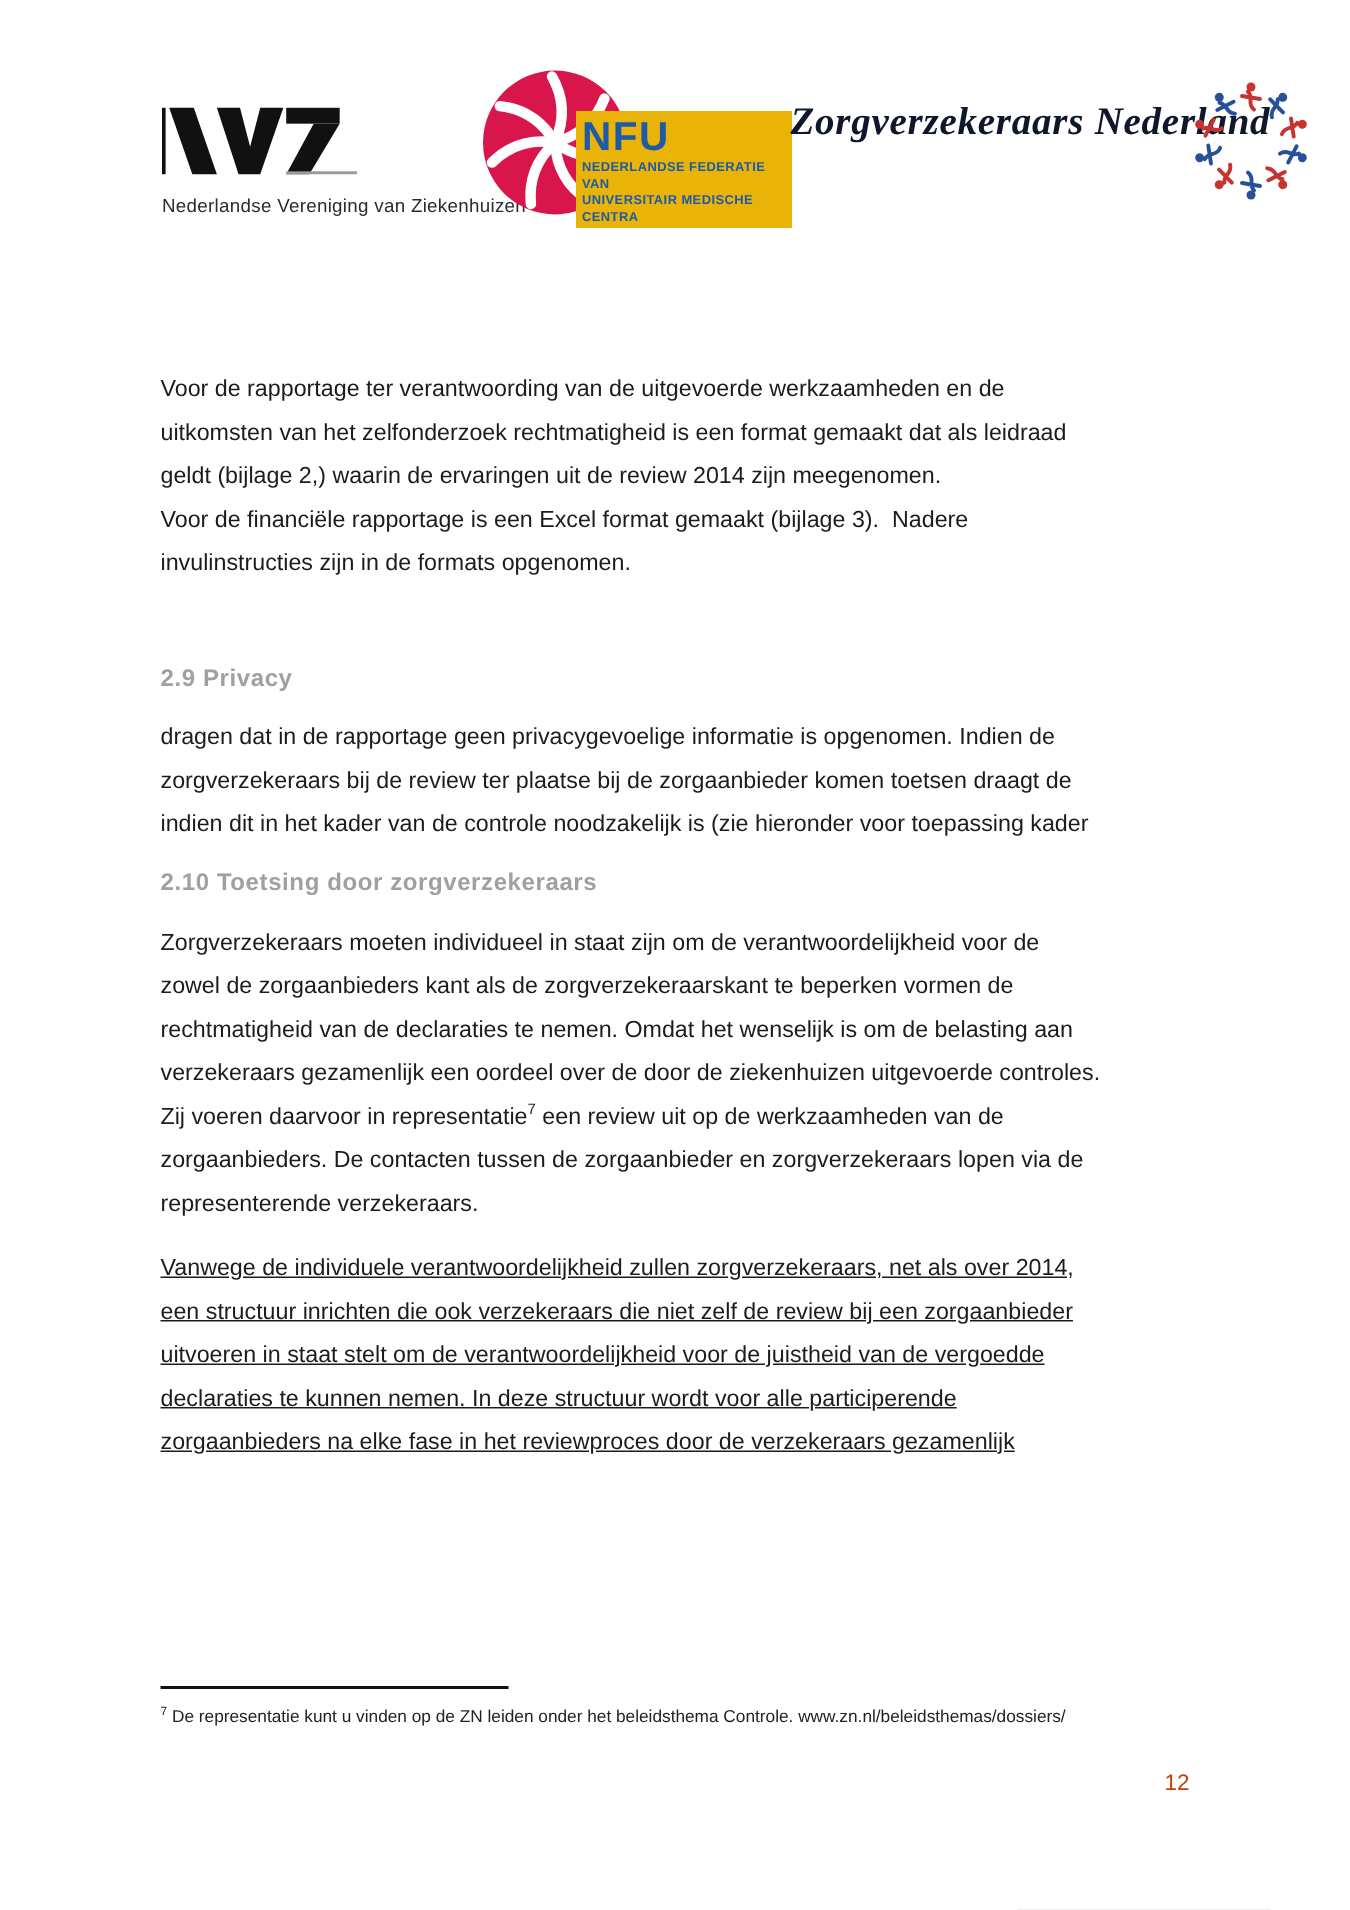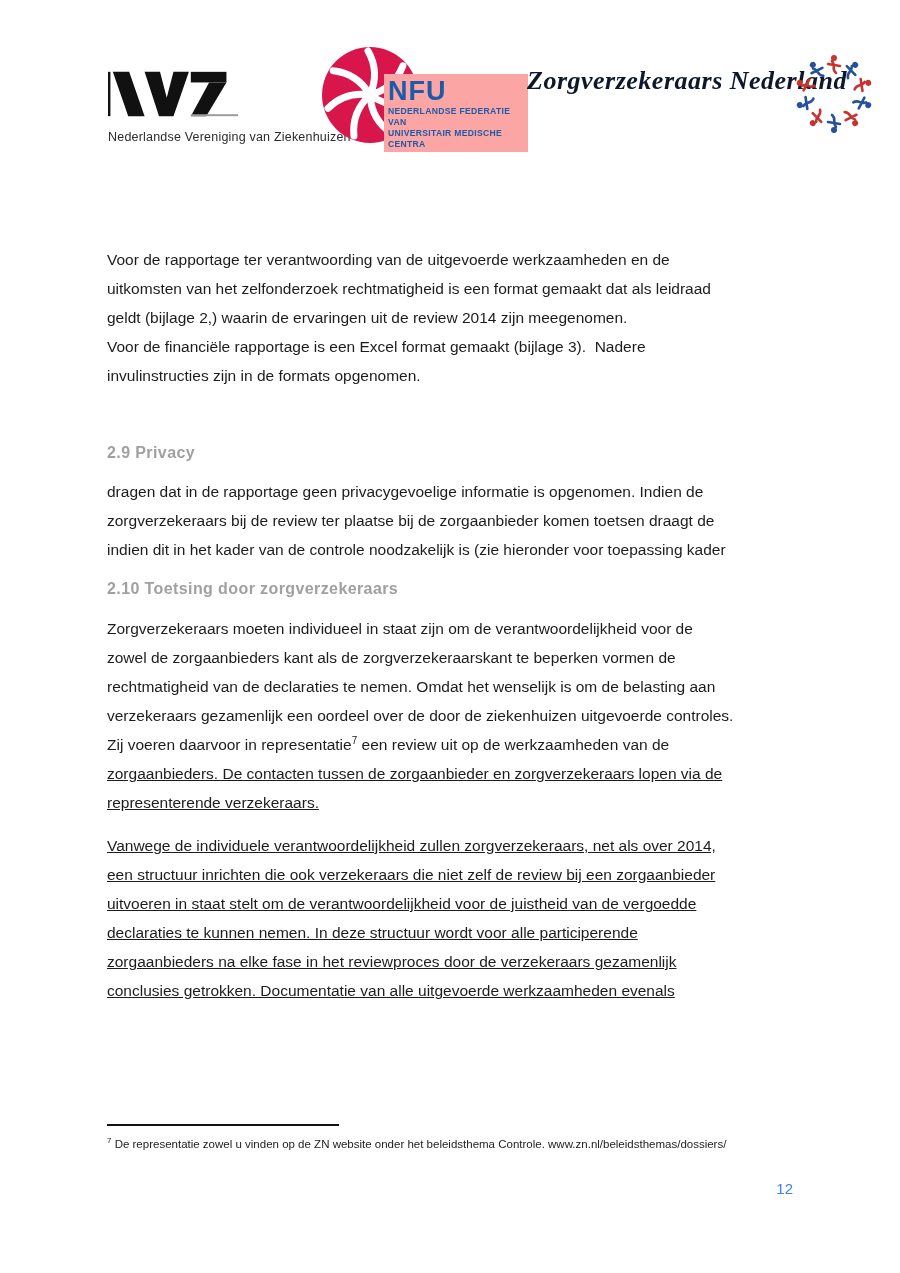--- a/index.html
+++ b/index.html
@@ -14,52 +14,52 @@
     margin:0 auto;
   }
 
   
   .nvz { position:absolute; left:90px; top:68px;margin-left:18px; }
   .nvz svg { display:block; }
   .nvz-caption { margin-top:10px; font-size:12.5px; color:#2b2b2b; letter-spacing:0.2px; }
 
   .nfu { position:absolute; left:318px; top:44px; width:210px; height:104px; }
   .nfu-pinwheel { position:absolute; left:0; top:0; }
-  .nfu-textblock { position:absolute; left:66px; top:30px; background:#fca5a5; padding:2px 0 2px 4px; }
+  .nfu-textblock { position:absolute; left:66px; top:30px; background:#eab308; padding:2px 0 2px 4px; }
   .nfu-abbr { font-size:27px; font-weight:bold; color:#1d5aa8; line-height:30px; letter-spacing:1px; }
   .nfu-cap { font-size:8.6px; font-weight:bold; color:#1d5aa8; line-height:11px; letter-spacing:0.3px; }
 
   .zn-title {
     position:absolute; left:527px; top:66px;
     font-family:Liberation Serif, serif;
     font-style:italic; font-weight:bold;
     font-size:26px; color:#0f172a; letter-spacing:0.5px;
   }
   .zn-emblem { position:absolute; left:792px; top:48px; }
 
   
   .content { position:absolute; left:107px; top:245px; width:695px; font-size:15.5px; }
   .line { height:29px; line-height:29px; white-space:pre; }
   .heading {
     font-size:16px; font-weight:bold; color:#a0a0a0;
     height:20px; line-height:20px; letter-spacing:0.4px;
   }
   .heading-29 { margin-top:53px; margin-bottom:14px; }
   .heading-210 { margin-top:15px; margin-bottom:15px; }
-  .para3-after { margin:0;text-decoration:underline; }
+  .para3-after { margin:0; }
   .para4 { margin-top:14px;text-decoration:underline; }
   sup.fn-ref { font-size:10px; vertical-align:super; line-height:0; }
 
   
   .footnote-area { position:absolute; left:107px; top:1124px; width:690px; }
   .footnote-rule { width:232px; border-top:2px solid #111; }
   .footnote { margin-top:7px; font-size:11.5px; color:#222; line-height:15px; white-space:pre-wrap; }
   .footnote sup { font-size:8px; vertical-align:super; }
 
-  .page-number { position:absolute; top:1180px; right:107px; font-size:15px; color:#3b82f6; }
+  .page-number { position:absolute; top:1180px; right:107px; font-size:15px; color:#c2410c; }
 </style>
 </head>
 <body>
 
 <div class="page">
 
   <div class="nvz">
     <svg width="130" height="52" viewBox="0 0 135 54">
       <rect x="0" y="4" width="2.5" height="46" fill="#111"></rect>
       <polygon points="5,4 22,4 38,50 21,50" fill="#111"></polygon>
@@ -171,25 +171,24 @@
         <div class="line">zorgaanbieders. De contacten tussen de zorgaanbieder en zorgverzekeraars lopen via de</div>
         <div class="line">representerende verzekeraars.</div>
       </div>
 
     <div class="para para4">
         <div class="line">Vanwege de individuele verantwoordelijkheid zullen zorgverzekeraars, net als over 2014,</div>
         <div class="line">een structuur inrichten die ook verzekeraars die niet zelf de review bij een zorgaanbieder</div>
         <div class="line">uitvoeren in staat stelt om de verantwoordelijkheid voor de juistheid van de vergoedde</div>
         <div class="line">declaraties te kunnen nemen. In deze structuur wordt voor alle participerende</div>
         <div class="line">zorgaanbieders na elke fase in het reviewproces door de verzekeraars gezamenlijk</div>
-        <div class="line">conclusies getrokken. Documentatie van alle uitgevoerde werkzaamheden evenals</div>
       </div>
 
   </main>
 
   <div class="footnote-area">
     <div class="footnote-rule"></div>
-    <div class="footnote"><sup>7</sup><span> De representatie zowel u vinden op de ZN website onder het beleidsthema Controle. www.zn.nl/beleidsthemas/dossiers/</span></div>
+    <div class="footnote"><sup>7</sup><span> De representatie kunt u vinden op de ZN leiden onder het beleidsthema Controle. www.zn.nl/beleidsthemas/dossiers/</span></div>
   </div>
 
   <div class="page-number">12</div>
 
 </div>
 
 </body></html>

